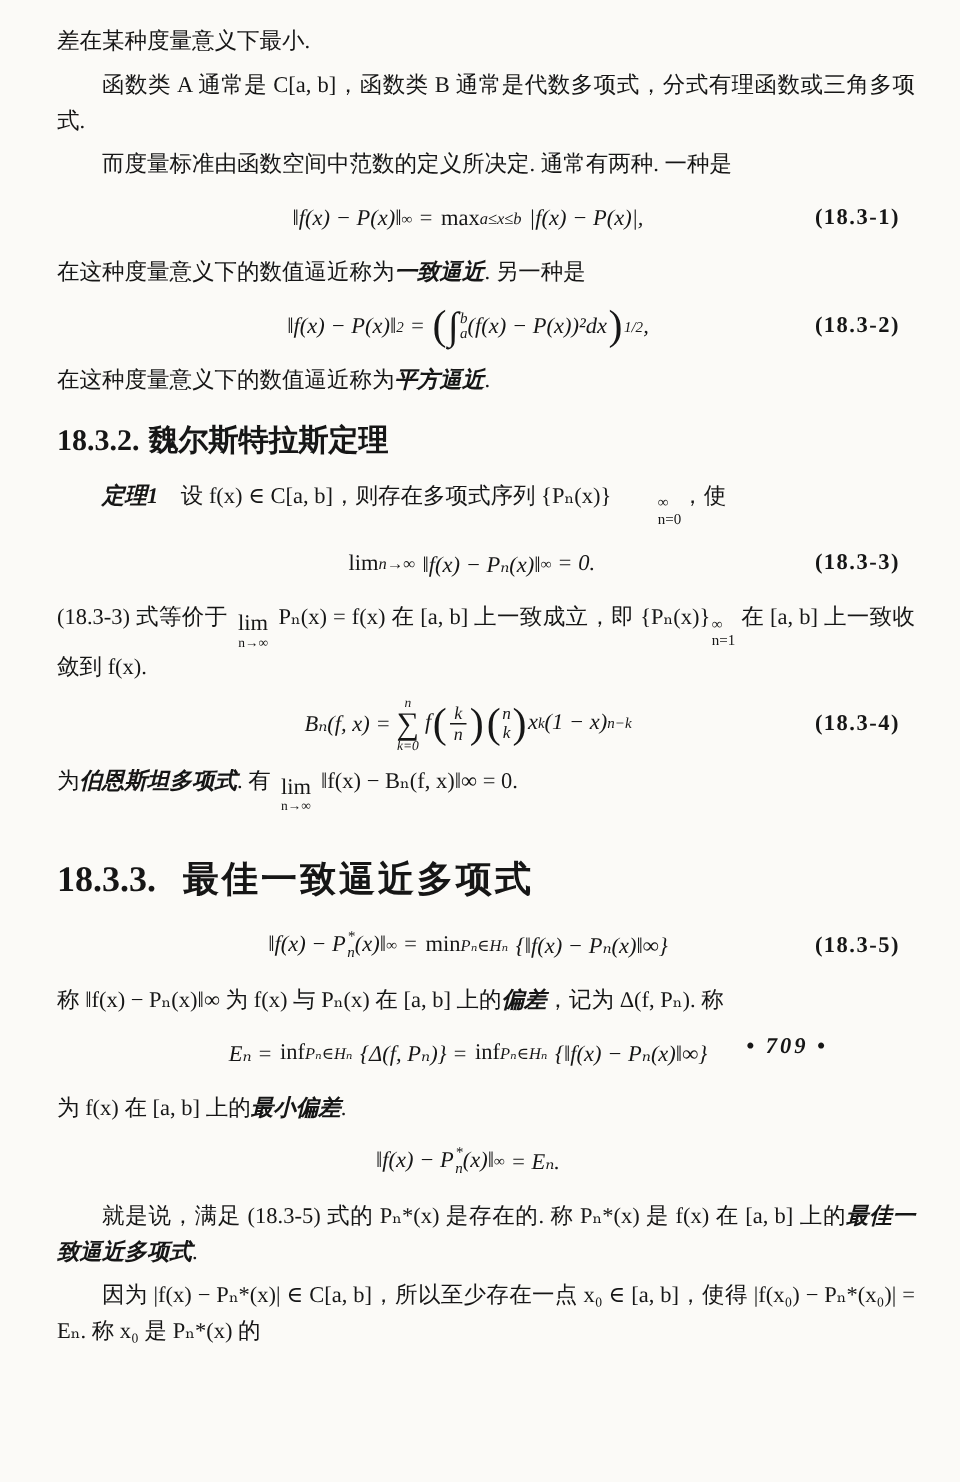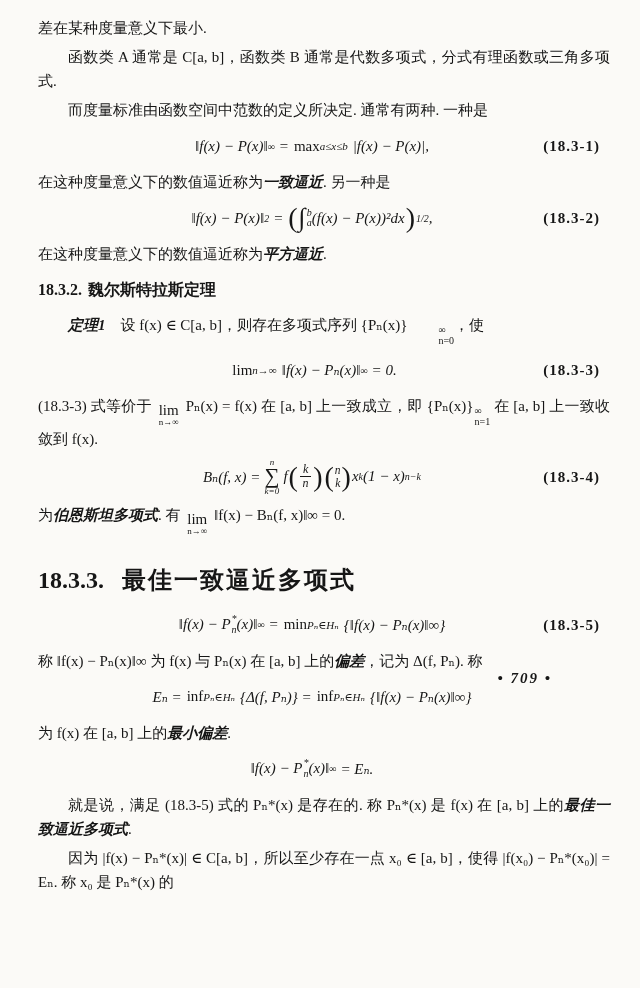--- a/index.html
+++ b/index.html
@@ -7,21 +7,21 @@
     width:640px;height:988px;overflow:hidden;
     background:#fbfaf7;color:#161616;
     font-family:"Liberation Serif","DejaVu Serif",serif;
     font-size:15px;
   }
   .page{position:relative;width:640px;height:717px;box-sizing:border-box;
         padding:16px 30px 0 38px;}
   p{margin:0 0 5px 0;line-height:1.6;text-align:justify;}
   .ind{text-indent:2em;}
   .b{font-weight:bold;font-style:italic;}
-  .h1{font-size:16px;font-weight:bold;margin:14px 0 12px 0;
+  .h1{font-size:20px;font-weight:bold;margin:14px 0 12px 0;
       font-family:"Liberation Sans","DejaVu Sans",sans-serif;}
   .h1 .num{margin-right:6px;font-family:"Liberation Serif",serif;}
   .h2{font-size:24px;font-weight:600;margin:28px 0 12px 0;letter-spacing:2px;}
   .h2 .num{margin-right:18px;letter-spacing:0;}
   .formula{position:relative;display:flex;align-items:center;justify-content:center;
            margin:7px 24px 7px 0;font-style:italic;min-height:34px;}
   .formula .gap{width:4px;display:inline-block;}
   .eqtag{position:absolute;right:-14px;top:50%;transform:translateY(-50%);
          font-style:normal;font-weight:bold;letter-spacing:1px;}
   sub{font-size:10px;}
@@ -42,21 +42,21 @@
   .sum{display:inline-flex;flex-direction:column;align-items:center;
        margin:0 4px;line-height:1;vertical-align:middle;font-style:normal;}
   .sum .top{font-size:9px;font-style:italic;}
   .sum .sig{font-size:21px;line-height:.95;}
   .sum .bot{font-size:9px;font-style:italic;}
   .frac{display:inline-flex;flex-direction:column;align-items:center;
         font-size:12px;line-height:1.15;vertical-align:middle;margin:0 1px;}
   .frac .num{border-bottom:1px solid #161616;padding:0 3px;}
   .binom{display:inline-flex;flex-direction:column;align-items:center;
          font-size:11.5px;line-height:1.15;vertical-align:middle;}
-  .pageno{position:absolute;right:88px;bottom:30px;font-weight:bold;
+  .pageno{position:absolute;right:88px;bottom:10px;font-weight:bold;
           font-style:italic;letter-spacing:2px;}
 </style>
 </head>
 <body>
 
 <div class="page">
 
   <p>差在某种度量意义下最小.</p>
 
   <p class="ind">函数类 A 通常是 C[a, b]，函数类 B 通常是代数多项式，分式有理函数或三角多项式.</p>

